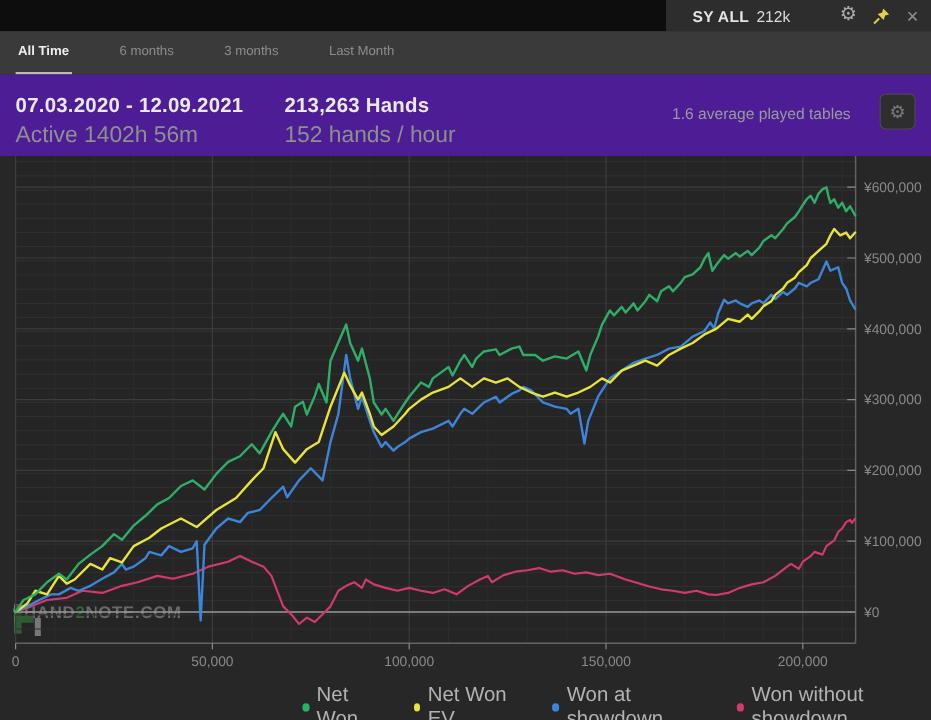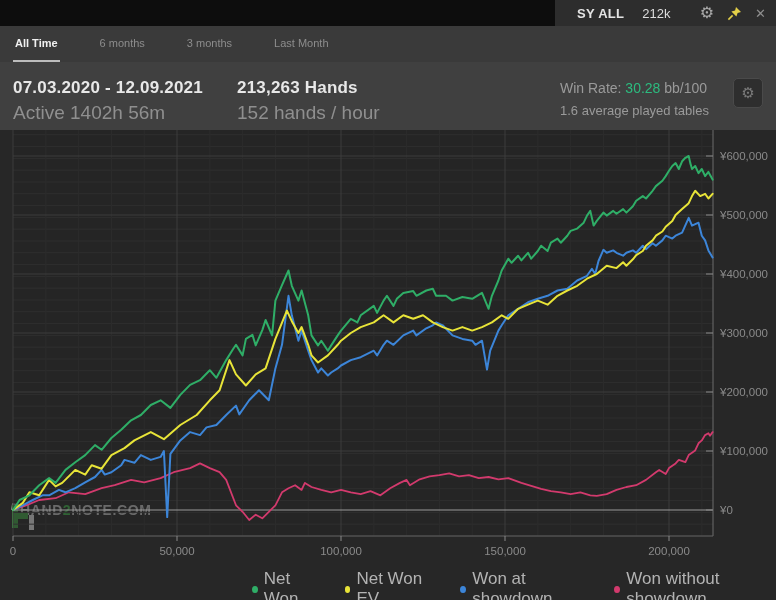--- a/index.html
+++ b/index.html
@@ -5,34 +5,34 @@
   * { margin:0; padding:0; box-sizing:border-box; }
   html,body { width:776px; height:600px; background:#272727; overflow:hidden;
               font-family:"Liberation Sans", sans-serif; }
   #app { position:relative; width:776px; height:444px; background:#272727; }
 
   
   .titlebar { position:absolute; left:0; top:0; width:776px; height:26px; background:#0d0d0d; }
   .titlebar-right { position:absolute; left:555px; top:0; width:221px; height:26px;
                     background:#2d2d2d; display:flex; align-items:center; padding:0 10px; }
   .tb-title { color:#e4e4e4; font-weight:bold; font-size:13px; margin-left:12px; letter-spacing:.3px; }
-  .tb-badge { color:#dcdcdc; font-size:13px; margin-left:18px; }
+  .tb-badge { color:#dcdcdc; font-size:13px; margin-left:6px; }
   .tb-icons { margin-left:auto; display:flex; align-items:center; gap:13px; }
   .tb-gear { color:#a9a9a9; font-size:16px; line-height:16px; cursor:default; }
   .tb-close { color:#8f8f8f; font-size:13px; line-height:13px; }
 
   
   .tabbar { position:absolute; left:0; top:26px; width:776px; height:36px; background:#3a3a3a;
             display:flex; align-items:stretch; padding-left:13px; }
   .tab { display:flex; align-items:center; margin-right:38px; font-size:11px; color:#8d8d8d;
          border-bottom:2px solid transparent; padding:0 2px; }
   .tab.active { color:#f0f0f0; font-weight:bold; border-bottom:2px solid #bcbcbc; }
 
   
-  .stats { position:absolute; left:0; top:62px; width:776px; height:68px; background:#404040; }
+  .stats { position:absolute; left:0; top:62px; width:776px; height:68px; background:#4c1d95; }
   .stat-main { font-size:17px; font-weight:bold; color:#e8e8e8; letter-spacing:.2px; }
   .stat-sub  { font-size:19px; color:#8f8f8f; margin-top:4px; }
   .blk { position:absolute; top:16px; }
   .blk-date  { left:13px; }
   .blk-hands { left:237px; }
   .blk-net   { left:385px; }
   .blk-rate  { left:560px; top:18px; }
   .nw-line1 { font-size:15px; font-weight:bold; color:#e8e8e8; }
   .nw-line2 { font-size:13px; color:#8f8f8f; margin-top:6px; padding-left:14px; }
   .green-val { color:#2cbb7f; }
@@ -89,25 +89,20 @@
   <div class="stats">
     <div class="blk blk-date">
       <div class="stat-main">07.03.2020 - 12.09.2021</div>
       <div class="stat-sub">Active 1402h 56m</div>
     </div>
     <div class="blk blk-hands">
       <div class="stat-main">213,263 Hands</div>
       <div class="stat-sub">152 hands / hour</div>
     </div>
     <div class="blk blk-rate">
-      <div class="wr-line1">
-        <span>Win Rate:</span>
-        <span class="green-val">30.28</span>
-        <span>bb/100</span>
-      </div>
       <div class="wr-line2">1.6 average played tables</div>
     </div>
     <div class="gear-btn">⚙</div>
   </div>
 
   <div class="chart-wrap">
     <div class="watermark">
       <span style="display:inline-flex;">
         <svg width="10" height="10" viewBox="0 0 10 10">
             <rect x="1.5" y="1.5" width="7" height="7" transform="rotate(10 5 5)" fill="#8a8a8a"></rect>

